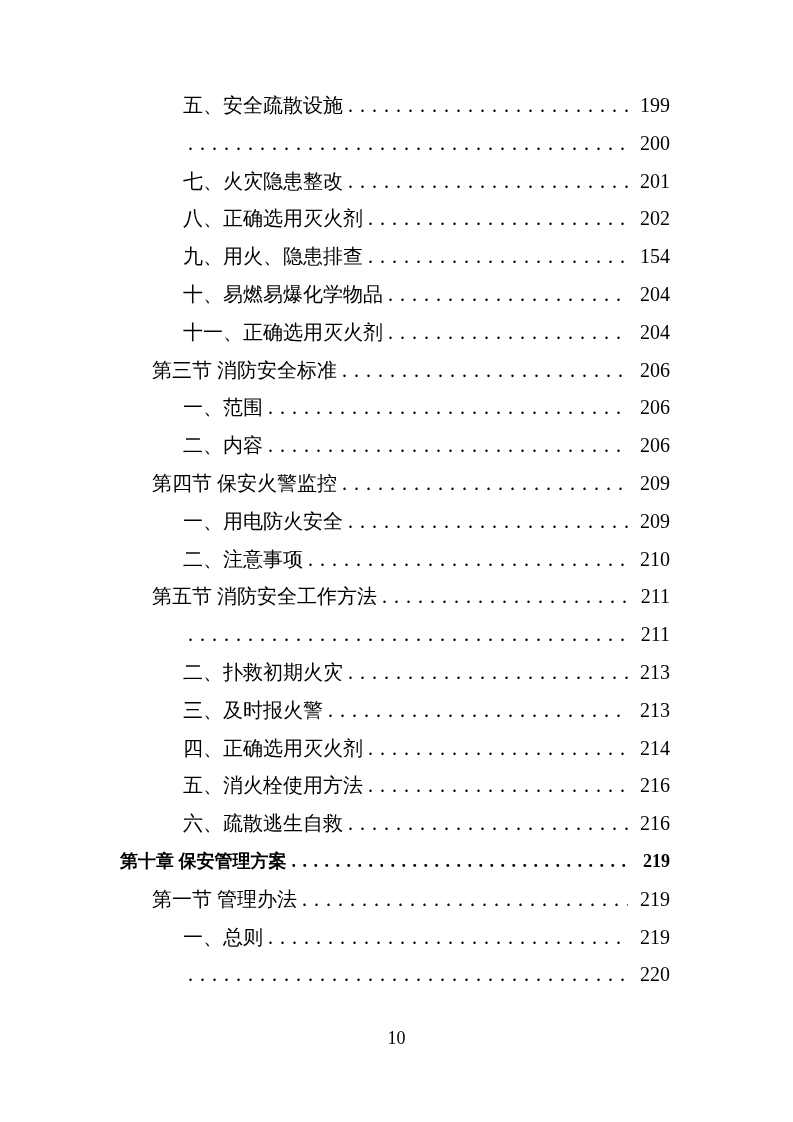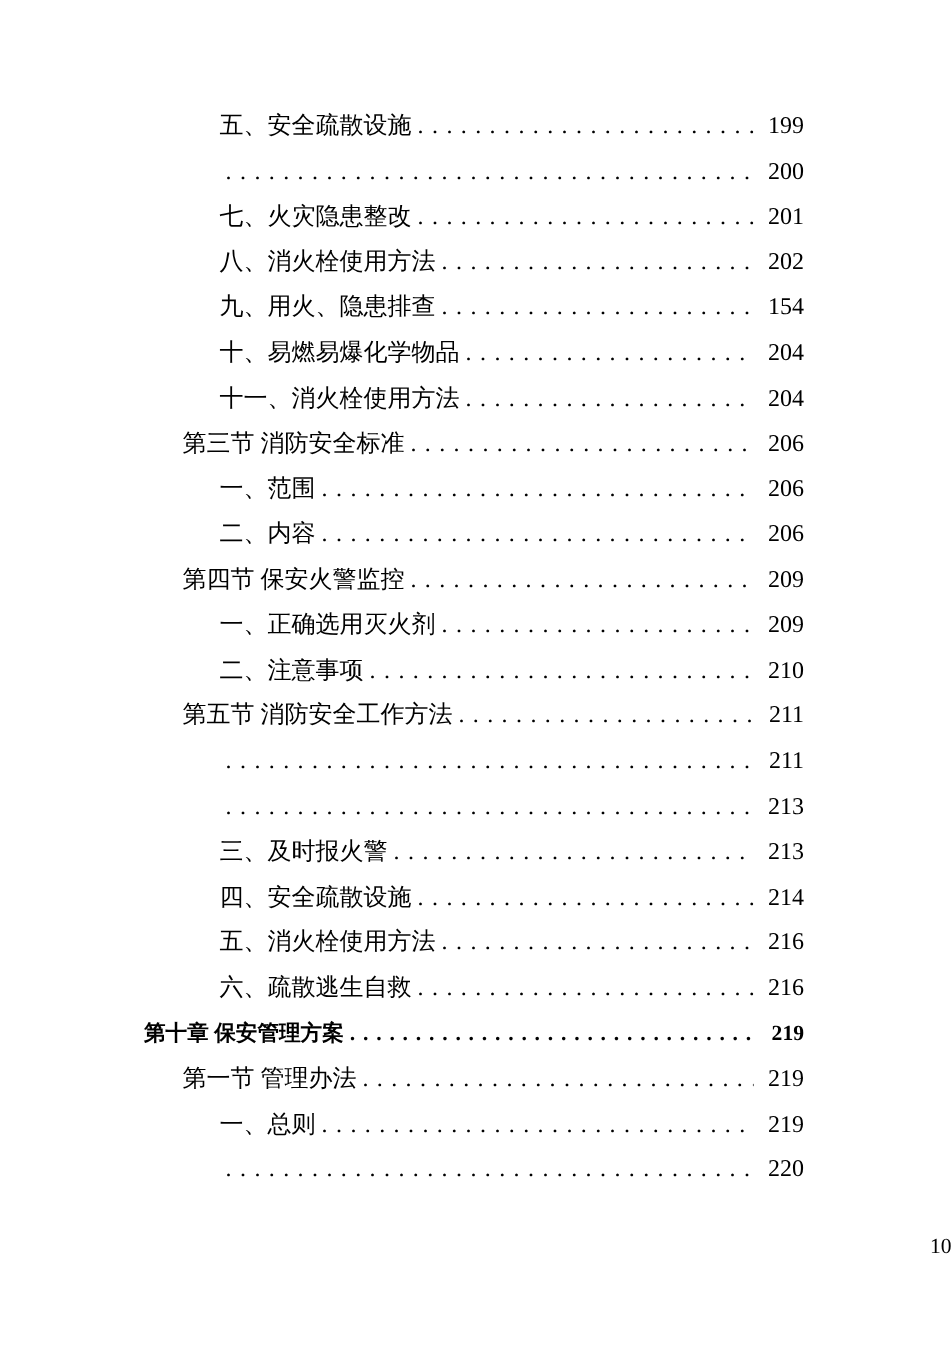--- a/index.html
+++ b/index.html
@@ -54,21 +54,21 @@
   .toc-page {
     flex: 0 0 auto;
     min-width: 34px;
     text-align: right;
   }
   .footer {
     position: absolute;
     top: 1026px;
     left: 0;
     width: 100%;
-    text-align: right;
+    text-align: center;
     font-size: 18px;
     line-height: 24px;
   }
 </style>
 </head>
 <body>
 
 <div class="page">
 
   <div class="toc" id="toc-list">
@@ -81,36 +81,36 @@
       <div class="toc-row item">
         <span class="toc-leader"></span>
         <span class="toc-page">200</span>
       </div>
       <div class="toc-row item">
         <span class="toc-label">七、火灾隐患整改</span>
         <span class="toc-leader"></span>
         <span class="toc-page">201</span>
       </div>
       <div class="toc-row item">
-        <span class="toc-label">八、消火栓使用方法</span>
+        <span class="toc-label">八、正确选用灭火剂</span>
         <span class="toc-leader"></span>
         <span class="toc-page">202</span>
       </div>
       <div class="toc-row item">
         <span class="toc-label">九、用火、隐患排查</span>
         <span class="toc-leader"></span>
         <span class="toc-page">154</span>
       </div>
       <div class="toc-row item">
         <span class="toc-label">十、易燃易爆化学物品</span>
         <span class="toc-leader"></span>
         <span class="toc-page">204</span>
       </div>
       <div class="toc-row item">
-        <span class="toc-label">十一、消火栓使用方法</span>
+        <span class="toc-label">十一、正确选用灭火剂</span>
         <span class="toc-leader"></span>
         <span class="toc-page">204</span>
       </div>
       <div class="toc-row section">
         <span class="toc-label">第三节 消防安全标准</span>
         <span class="toc-leader"></span>
         <span class="toc-page">206</span>
       </div>
       <div class="toc-row item">
         <span class="toc-label">一、范围</span>
@@ -121,49 +121,50 @@
         <span class="toc-label">二、内容</span>
         <span class="toc-leader"></span>
         <span class="toc-page">206</span>
       </div>
       <div class="toc-row section">
         <span class="toc-label">第四节 保安火警监控</span>
         <span class="toc-leader"></span>
         <span class="toc-page">209</span>
       </div>
       <div class="toc-row item">
-        <span class="toc-label">一、正确选用灭火剂</span>
+        <span class="toc-label">一、用电防火安全</span>
         <span class="toc-leader"></span>
         <span class="toc-page">209</span>
       </div>
       <div class="toc-row item">
         <span class="toc-label">二、注意事项</span>
         <span class="toc-leader"></span>
         <span class="toc-page">210</span>
       </div>
       <div class="toc-row section">
         <span class="toc-label">第五节 消防安全工作方法</span>
         <span class="toc-leader"></span>
         <span class="toc-page">211</span>
       </div>
       <div class="toc-row item">
         <span class="toc-leader"></span>
         <span class="toc-page">211</span>
       </div>
       <div class="toc-row item">
+        <span class="toc-label">二、扑救初期火灾</span>
         <span class="toc-leader"></span>
         <span class="toc-page">213</span>
       </div>
       <div class="toc-row item">
         <span class="toc-label">三、及时报火警</span>
         <span class="toc-leader"></span>
         <span class="toc-page">213</span>
       </div>
       <div class="toc-row item">
-        <span class="toc-label">四、安全疏散设施</span>
+        <span class="toc-label">四、正确选用灭火剂</span>
         <span class="toc-leader"></span>
         <span class="toc-page">214</span>
       </div>
       <div class="toc-row item">
         <span class="toc-label">五、消火栓使用方法</span>
         <span class="toc-leader"></span>
         <span class="toc-page">216</span>
       </div>
       <div class="toc-row item">
         <span class="toc-label">六、疏散逃生自救</span>

